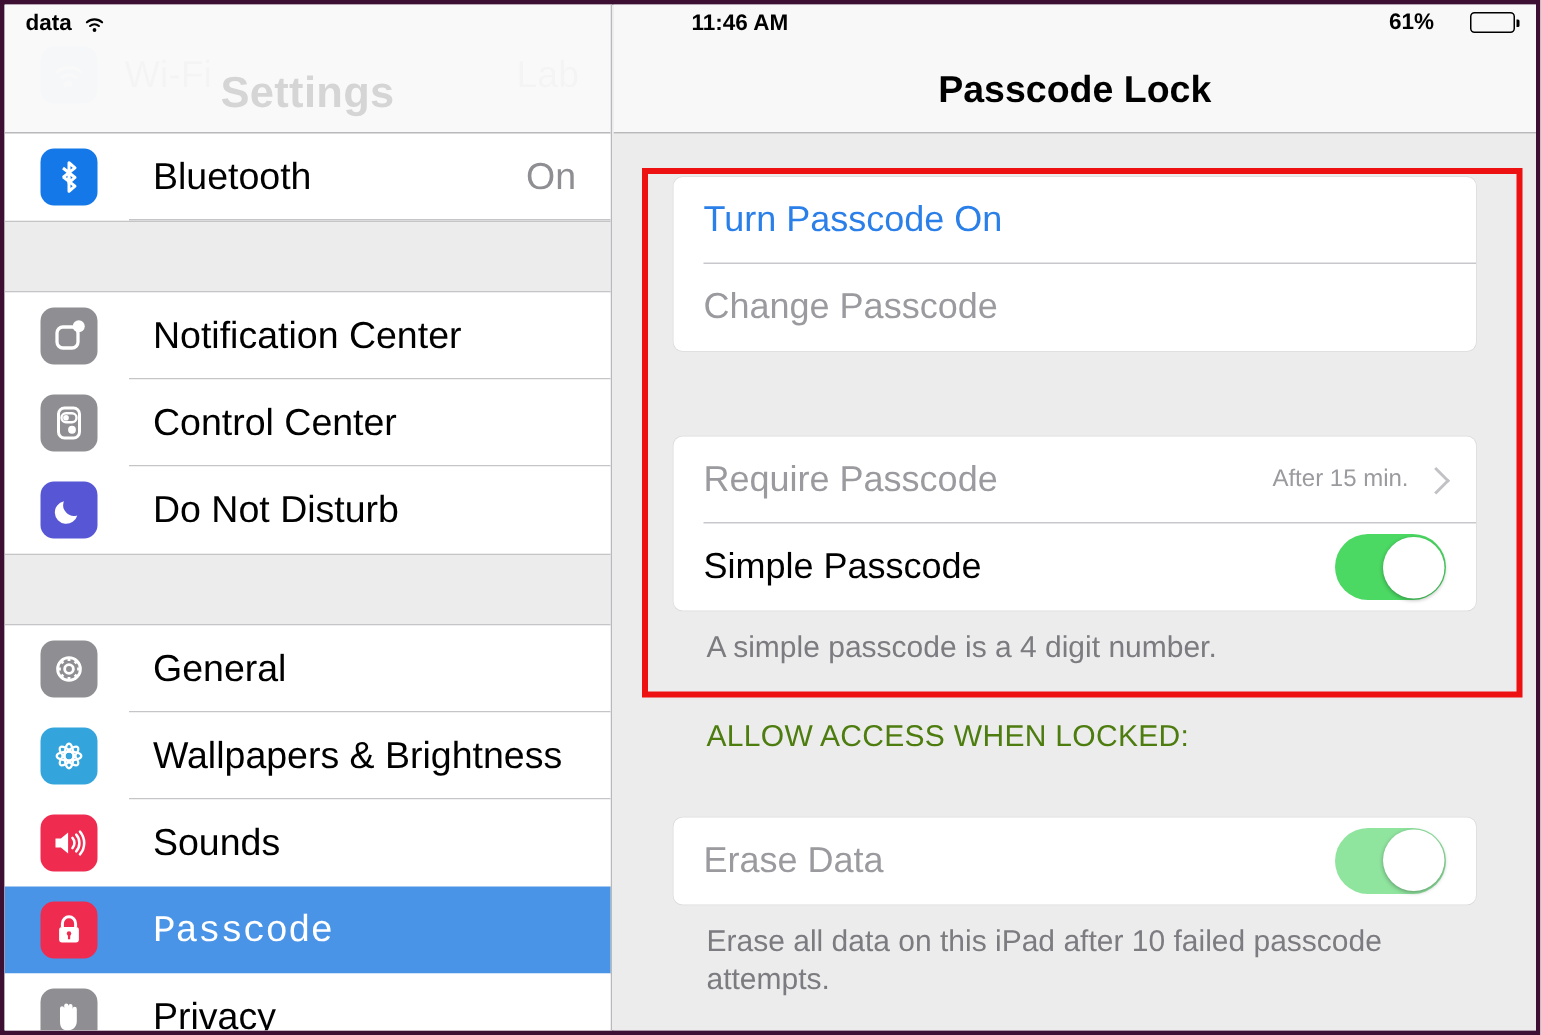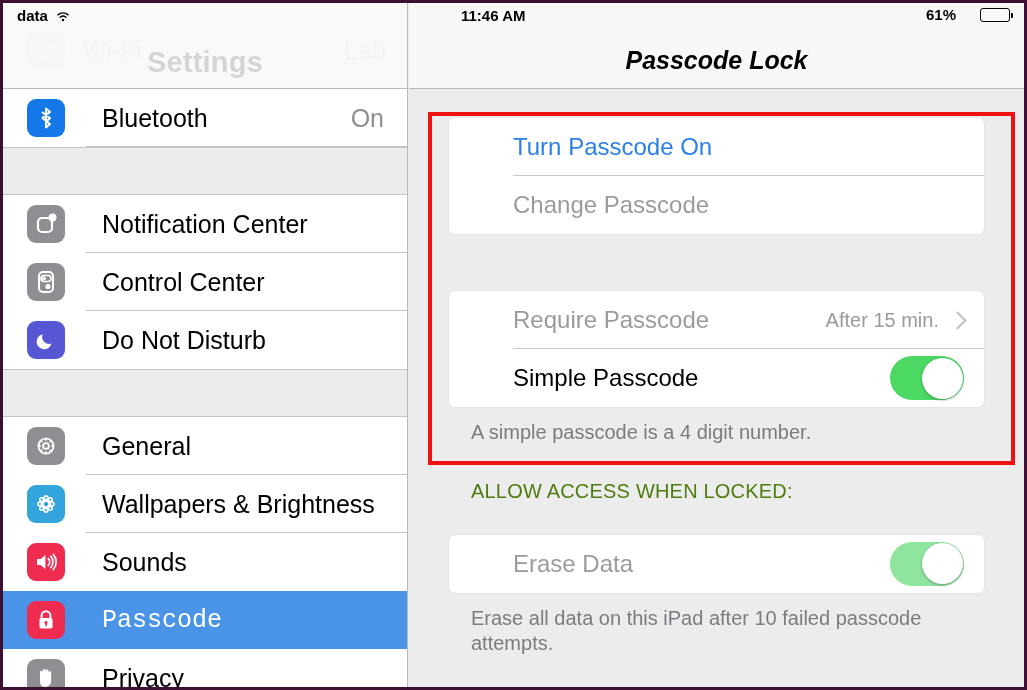--- a/index.html
+++ b/index.html
@@ -164,21 +164,20 @@
     box-sizing: border-box;
   }
   #detail-title {
     position: absolute;
     left: 0; right: 0;
     top: 43px;
     text-align: center;
     font-size: 25px;
     font-weight: bold;
     color: #000;
-    font-style: italic;
   }
   #status-time {
     position: absolute;
     left: 52px; top: 4px;
     font-size: 15px;
     font-weight: bold;
     color: #000;
   }
   #status-right {
     position: absolute;
@@ -218,21 +217,20 @@
     right: 0; bottom: 0;
     padding: 0 40px;
     box-sizing: border-box;
   }
 
   .card {
     background: #ffffff;
     border-radius: 6px;
     box-shadow: 0 0 0 0.5px rgba(0,0,0,0.07);
     overflow: hidden;
-    padding-left: 44px;
   }
   .crow {
     position: relative;
     height: 58px;
     display: flex;
     align-items: center;
     padding: 0 20px;
     box-sizing: border-box;
   }
   .crow .csep {
@@ -246,21 +244,21 @@
     color: #000;
     white-space: nowrap;
   }
   .crow-label.link   { color: #2a7fe8; }
   .crow-label.dim    { color: #9a9a9f; }
   .crow-right {
     margin-left: auto;
     display: flex;
     align-items: center;
     gap: 12px;
-    font-size: 20px;
+    font-size: 16px;
     color: #9a9a9f;
   }
   .chevron {
     width: 11px; height: 11px;
     border-right: 2.5px solid #c2c2c6;
     border-top: 2.5px solid #c2c2c6;
     transform: rotate(45deg);
     display: inline-block;
   }
 
@@ -505,21 +503,21 @@
               <span class="knob"></span>
             </span>
           </div>
 
         </div>
       </div>
       <div class="footnote">A simple passcode is a 4 digit number.</div>
 
       <div class="group-header" style="margin-top:34px;">ALLOW ACCESS WHEN LOCKED:</div>
 
-      <div class="card" style="margin-top:32px;">
+      <div class="card" style="margin-top:42px;">
         <div class="crow last">
           <div class="crow-label dim">Erase Data</div>
           <div class="crow-right">
             <span class="toggle dimmed">
               <span class="knob"></span>
             </span>
           </div>
 
         </div>
       </div>

